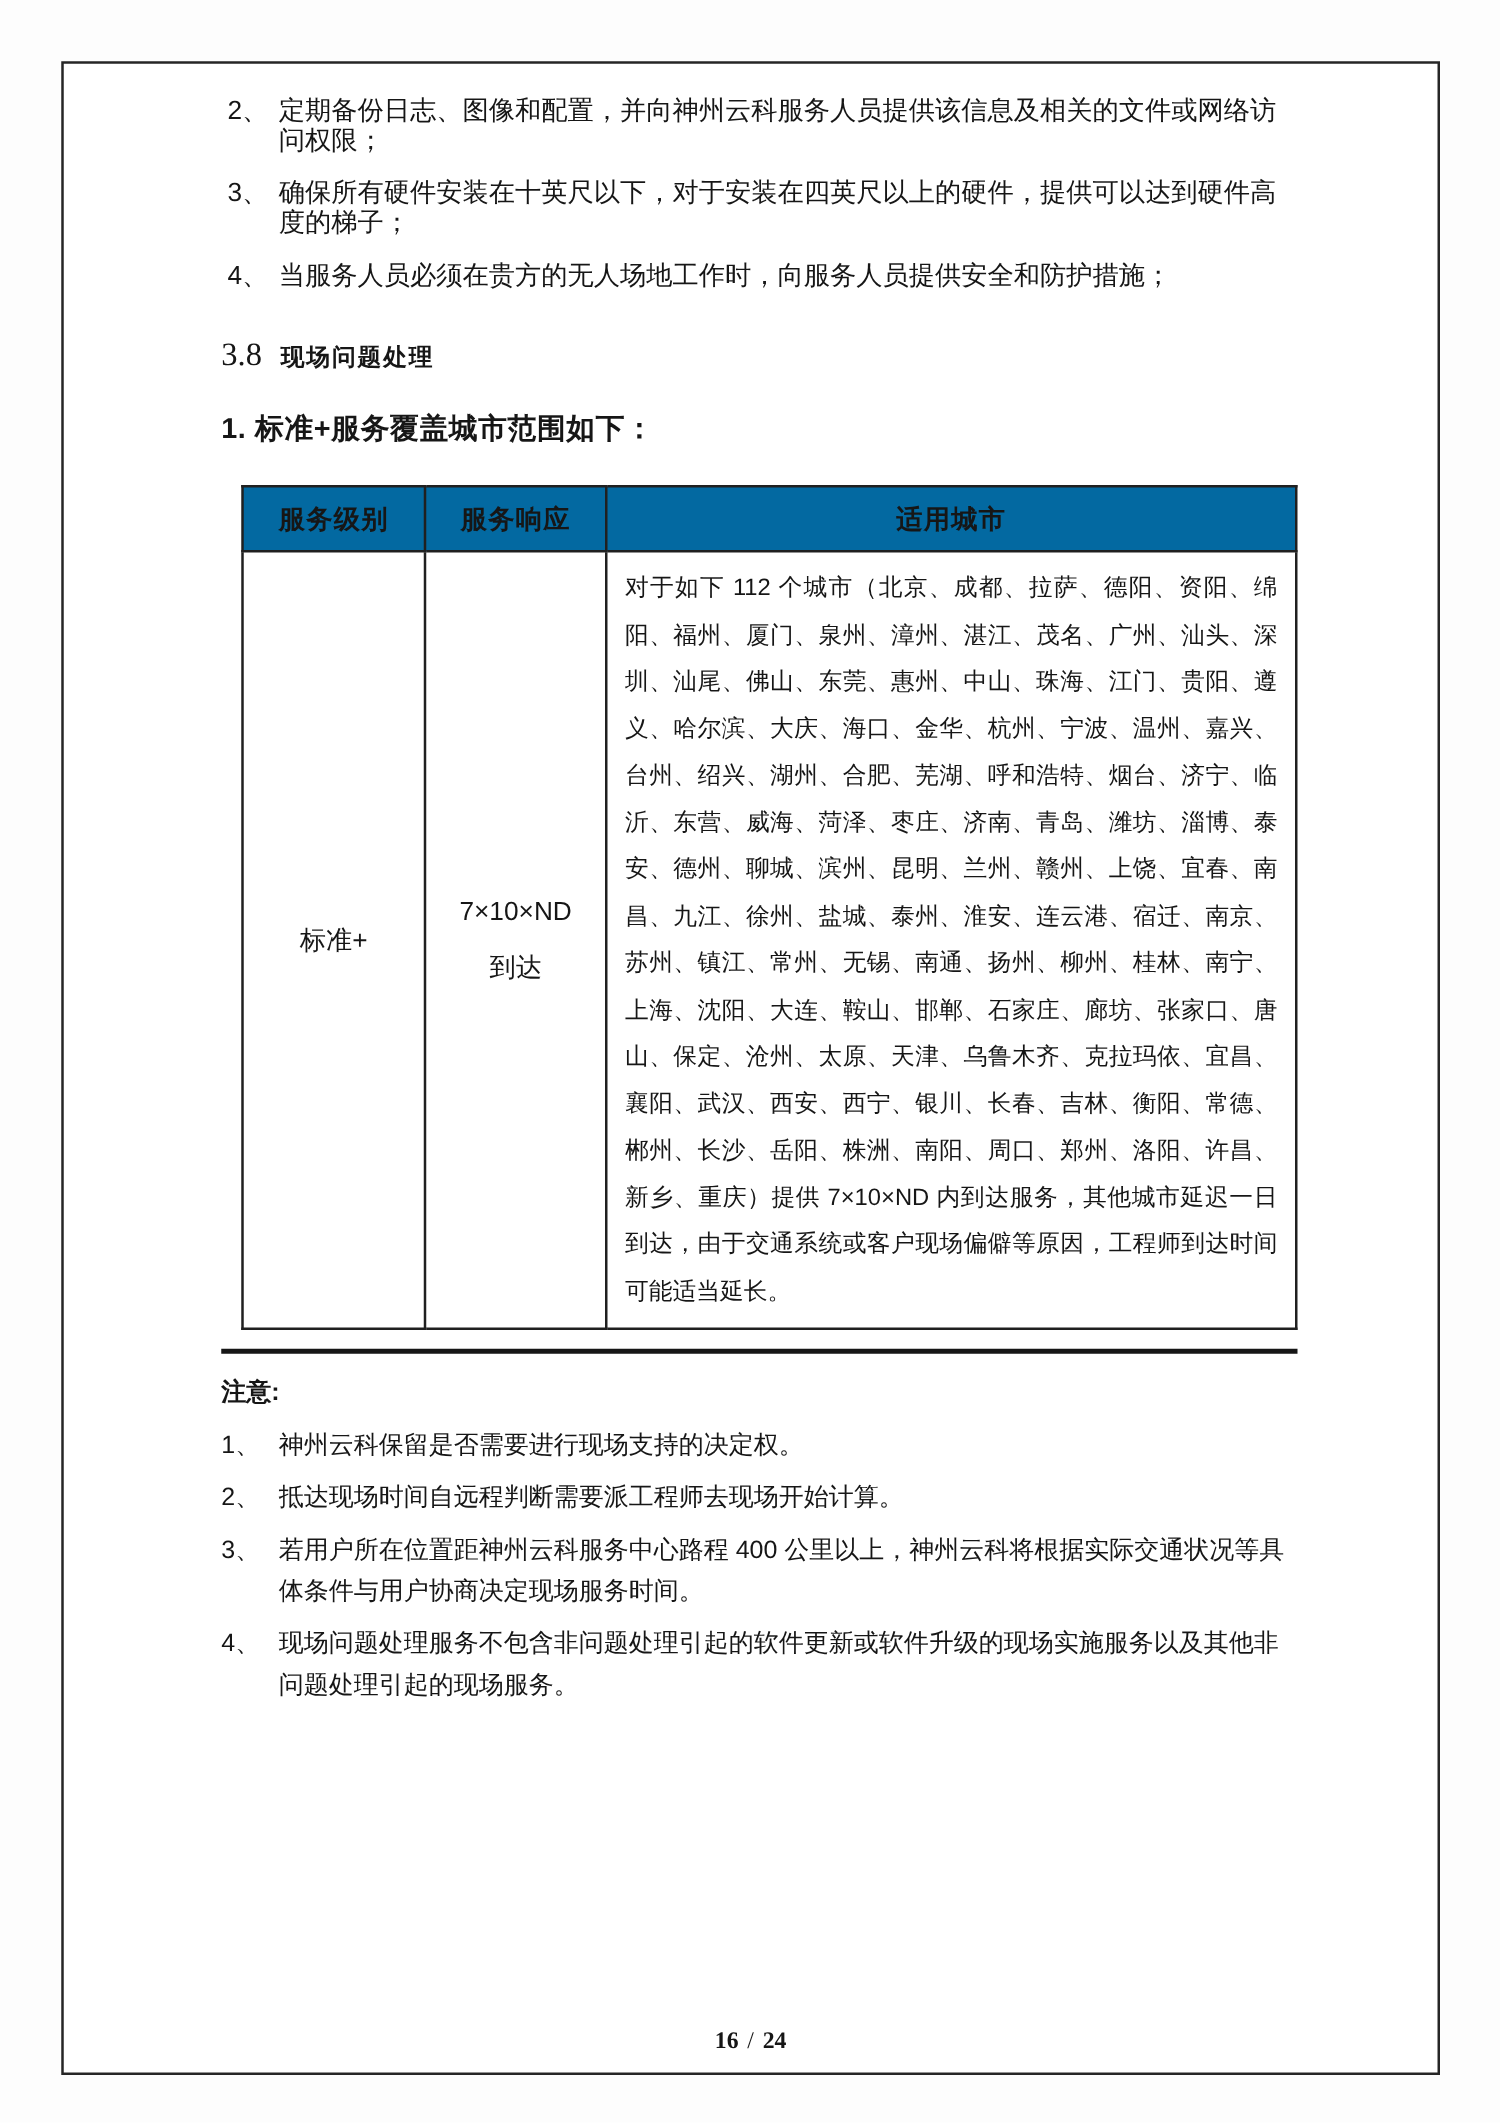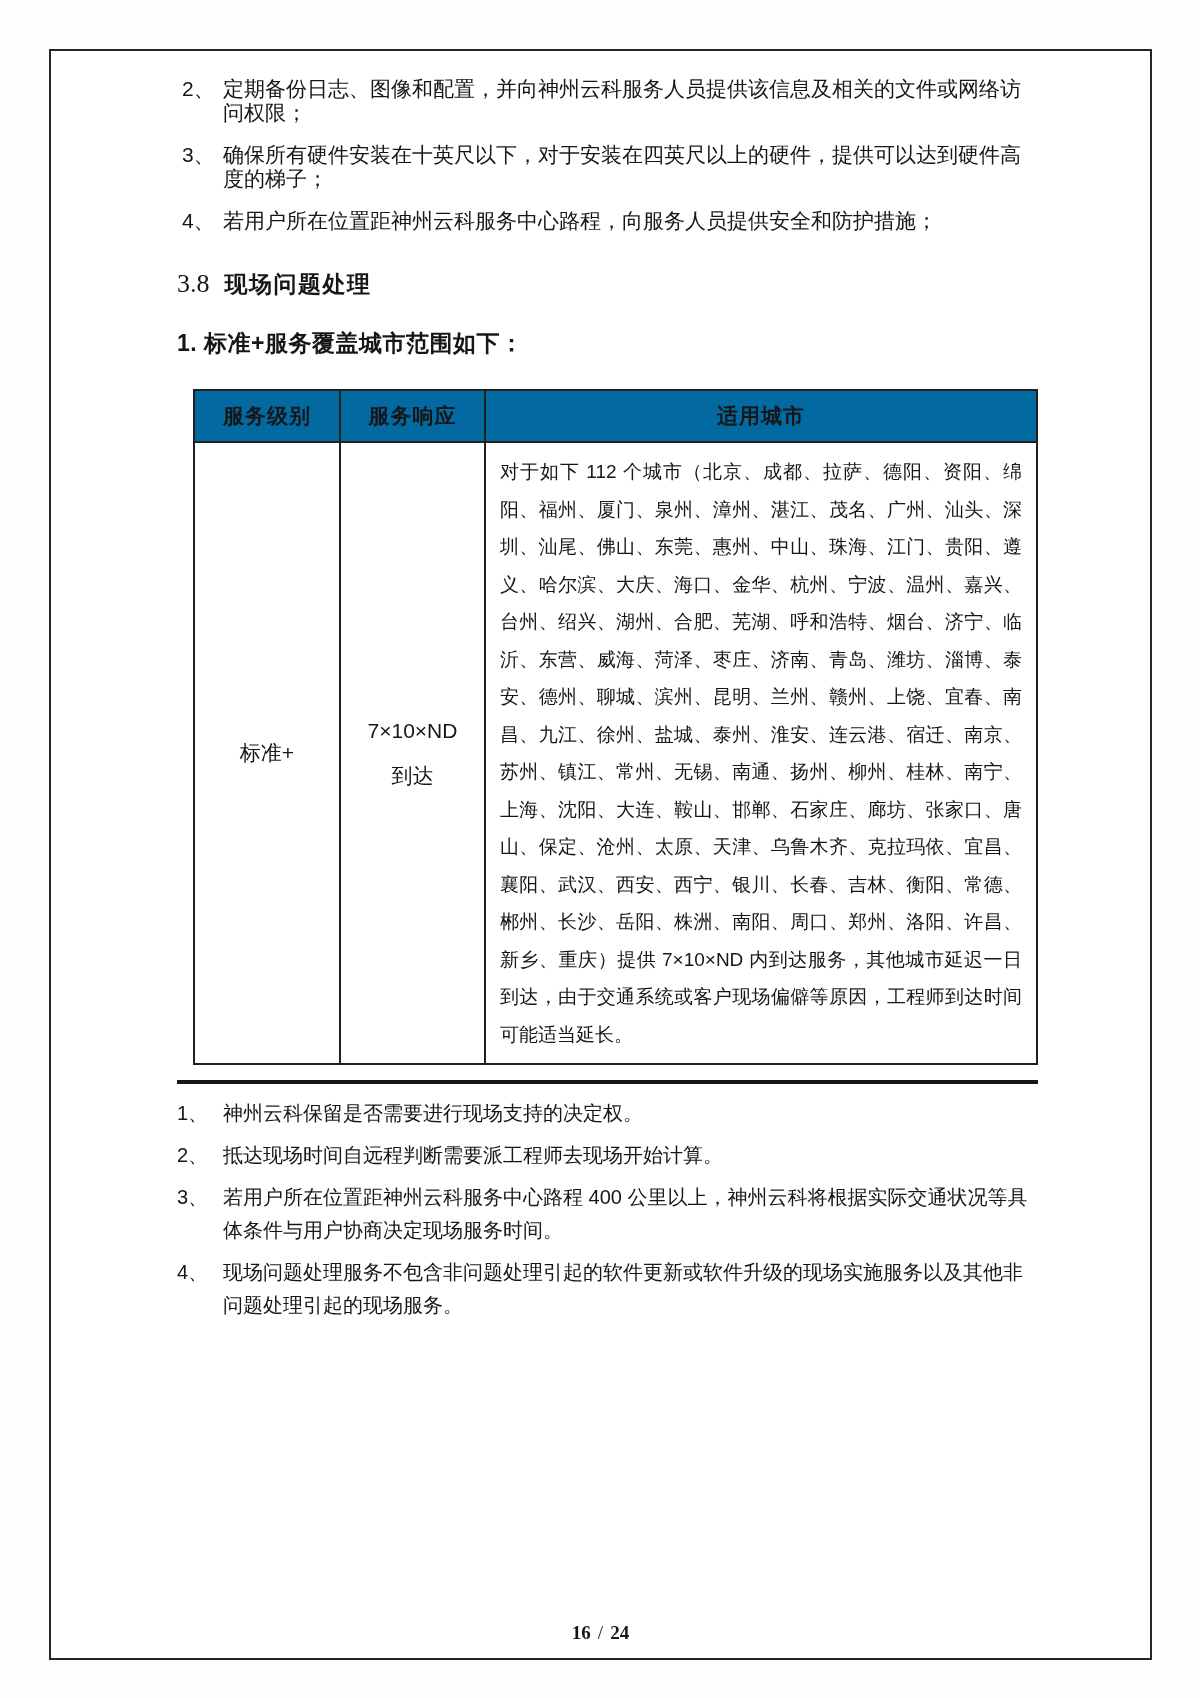--- a/index.html
+++ b/index.html
@@ -32,21 +32,21 @@
   .toplist { margin-top:26px; }
   .list-item { display:flex; font-size:21px; line-height:24px; margin-bottom:18px; }
   .list-item .num { flex:0 0 46px; padding-left:5px; box-sizing:border-box; }
   .list-item .txt { flex:1; }
 
   .sec-heading { margin-top:36px; white-space:nowrap; }
   .sec-num {
     font-family:"Liberation Serif", serif;
     font-size:26px; margin-right:15px;
   }
-  .sec-title { font-weight:bold; font-size:23px; letter-spacing:1.5px; }
+  .sec-title { font-weight:bold; font-size:19px; letter-spacing:1.5px; }
 
   .para {
     margin:0; text-indent:2em; text-align:justify;
     font-size:21.5px; line-height:58px;
   }
   .para.first { margin-top:22px; }
 
   .subheading { margin-top:28px; font-weight:bold; font-size:23px; letter-spacing:0.5px; }
 
   table.svc {
@@ -105,21 +105,21 @@
       <div class="list-item">
         <span class="num">2、</span>
         <span class="txt">定期备份日志、图像和配置，并向神州云科服务人员提供该信息及相关的文件或网络访问权限；</span>
       </div>
       <div class="list-item">
         <span class="num">3、</span>
         <span class="txt">确保所有硬件安装在十英尺以下，对于安装在四英尺以上的硬件，提供可以达到硬件高度的梯子；</span>
       </div>
       <div class="list-item">
         <span class="num">4、</span>
-        <span class="txt">若用户所在位置距神州云科服务中心路程，向服务人员提供安全和防护措施；</span>
+        <span class="txt">当服务人员必须在贵方的无人场地工作时，向服务人员提供安全和防护措施；</span>
       </div>
     </div>
 
     <div class="sec-heading">
       <span class="sec-num">3.8</span><span class="sec-title">现场问题处理</span>
     </div>
 
 
     <div class="subheading">1. 标准+服务覆盖城市范围如下：</div>
 
@@ -143,20 +143,21 @@
             <div class="resp-line">7×10×ND</div>
             <div class="resp-line">到达</div>
           </td>
           <td class="cities">对于如下 112 个城市（北京、成都、拉萨、德阳、资阳、绵阳、福州、厦门、泉州、漳州、湛江、茂名、广州、汕头、深圳、汕尾、佛山、东莞、惠州、中山、珠海、江门、贵阳、遵义、哈尔滨、大庆、海口、金华、杭州、宁波、温州、嘉兴、台州、绍兴、湖州、合肥、芜湖、呼和浩特、烟台、济宁、临沂、东营、威海、菏泽、枣庄、济南、青岛、潍坊、淄博、泰安、德州、聊城、滨州、昆明、兰州、赣州、上饶、宜春、南昌、九江、徐州、盐城、泰州、淮安、连云港、宿迁、南京、苏州、镇江、常州、无锡、南通、扬州、柳州、桂林、南宁、上海、沈阳、大连、鞍山、邯郸、石家庄、廊坊、张家口、唐山、保定、沧州、太原、天津、乌鲁木齐、克拉玛依、宜昌、襄阳、武汉、西安、西宁、银川、长春、吉林、衡阳、常德、郴州、长沙、岳阳、株洲、南阳、周口、郑州、洛阳、许昌、新乡、重庆）提供 7×10×ND 内到达服务，其他城市延迟一日到达，由于交通系统或客户现场偏僻等原因，工程师到达时间可能适当延长。</td>
         </tr>
       </tbody>
     </table>
 
     <div class="divider"></div>
 
+    <div class="notes-label">注意:</div>
 
     <div class="notes">
       <div class="note-item">
         <span class="num">1、</span>
         <span class="txt">神州云科保留是否需要进行现场支持的决定权。</span>
       </div>
       <div class="note-item">
         <span class="num">2、</span>
         <span class="txt">抵达现场时间自远程判断需要派工程师去现场开始计算。</span>
       </div>

